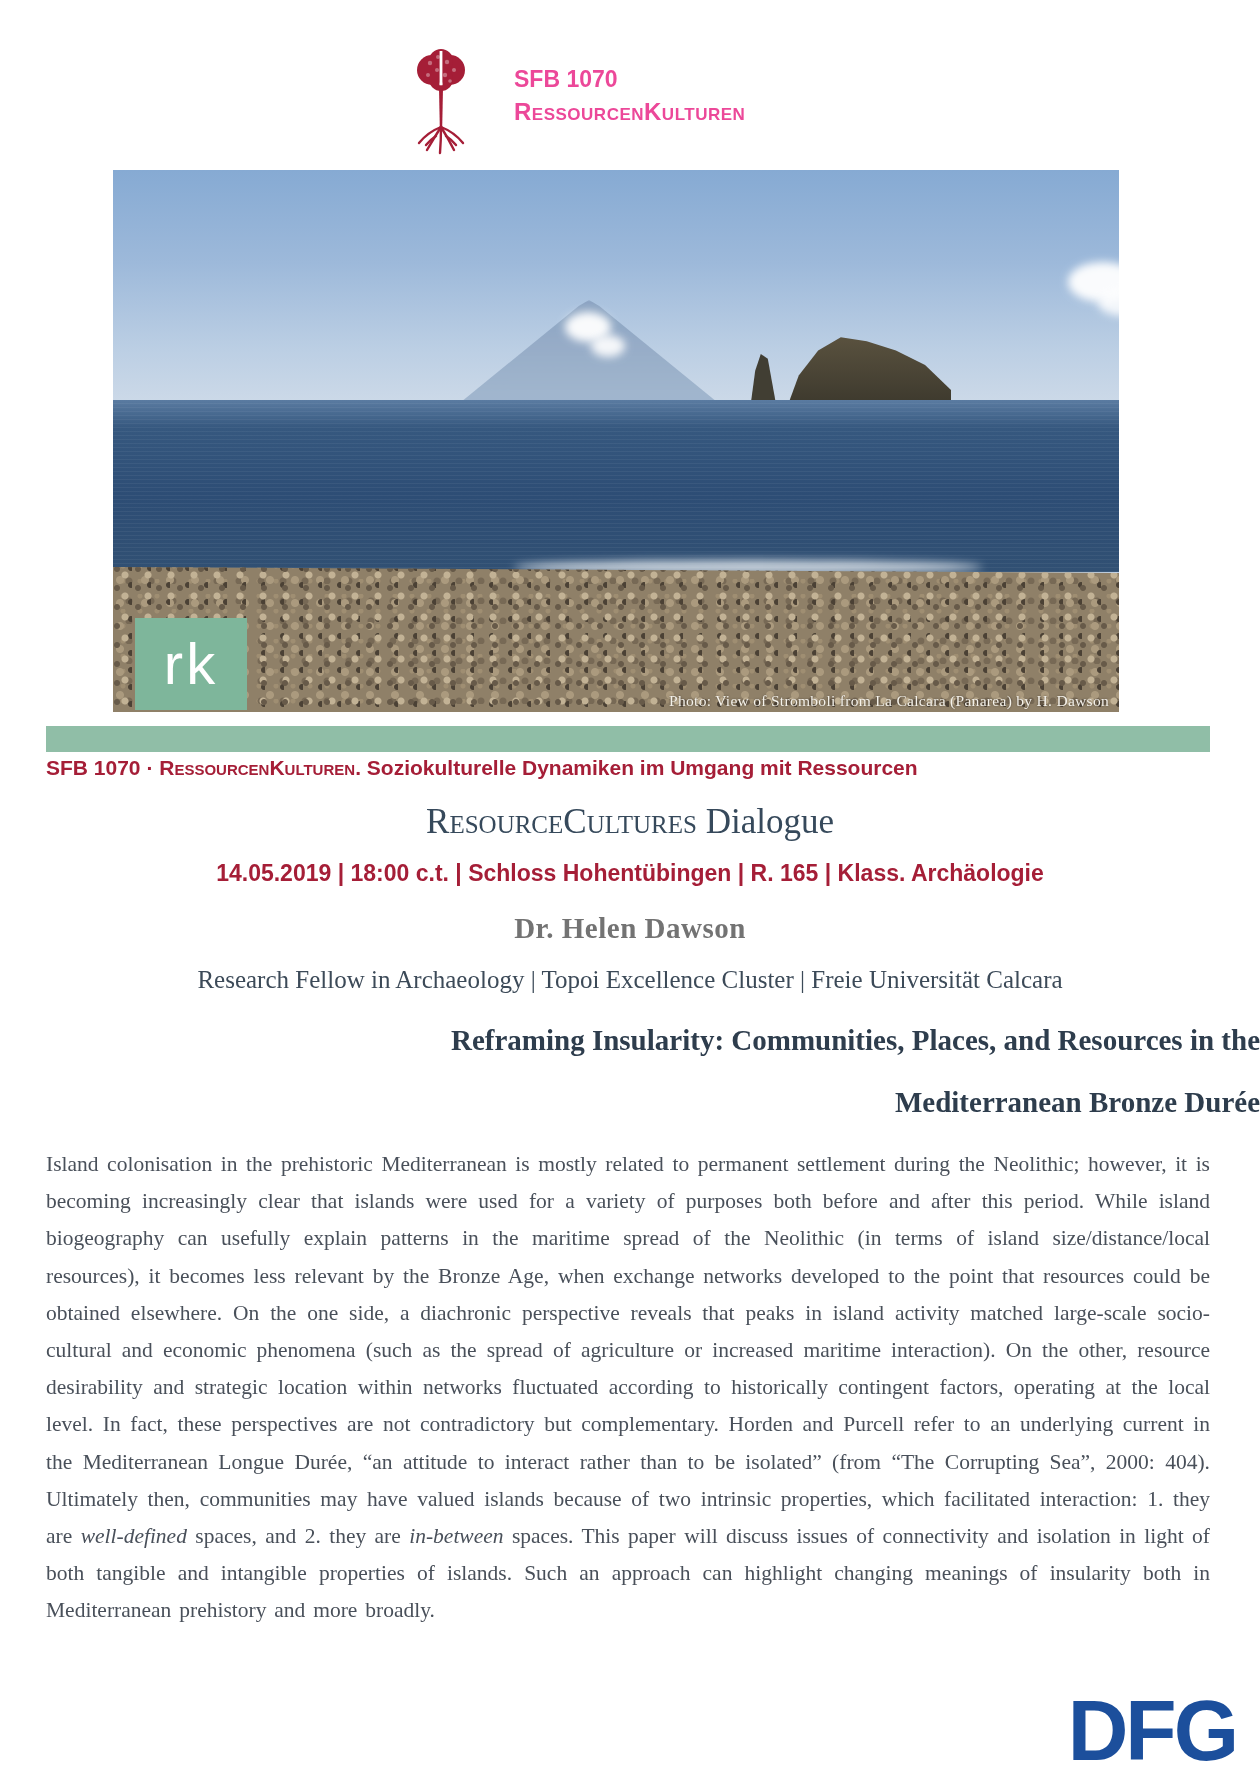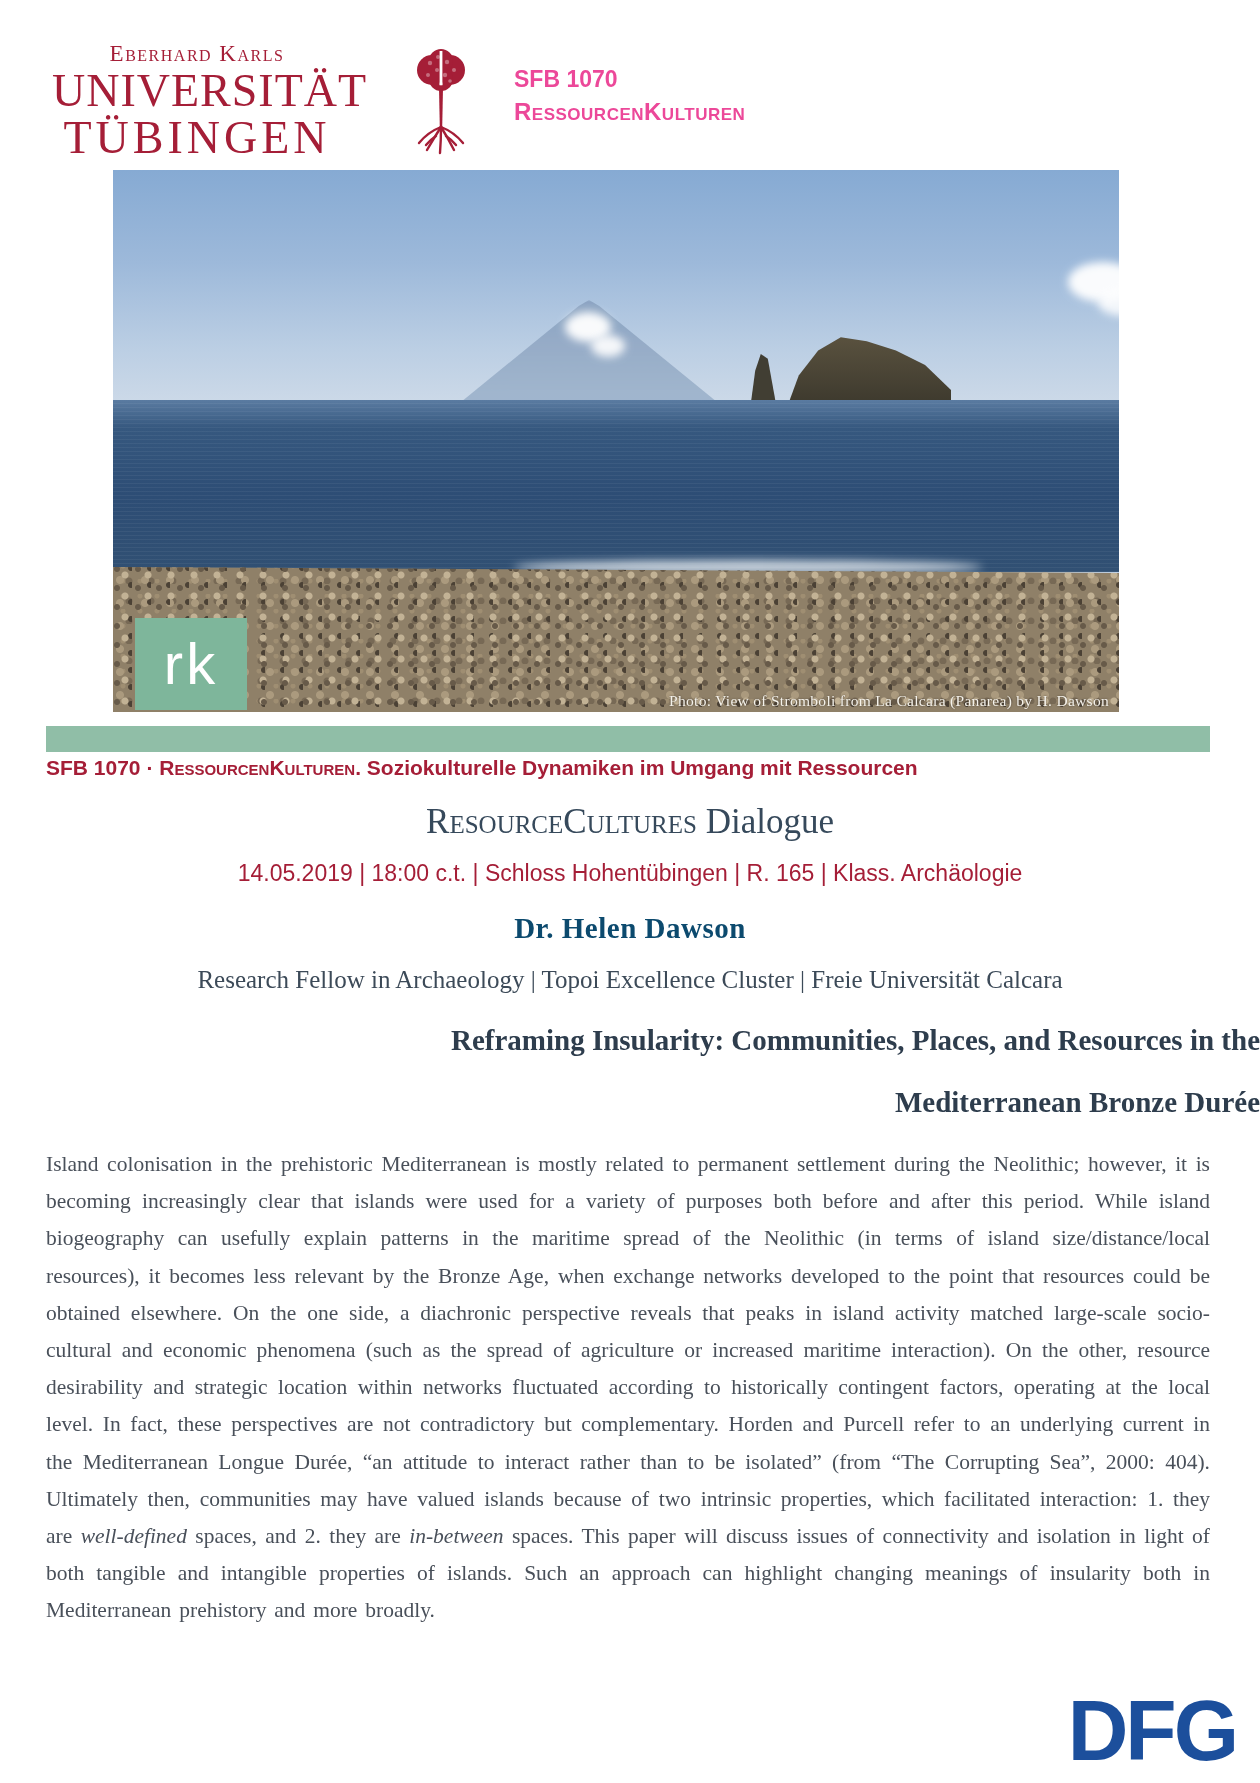--- a/index.html
+++ b/index.html
@@ -68,23 +68,23 @@
   .banner{position:absolute;left:46px;top:726px;width:1164px;height:26px;background:#90bea7;}
   .subtitle{position:absolute;left:46px;top:756px;width:1164px;color:#a51e37;
             font-family:"Liberation Sans",sans-serif;font-weight:bold;font-size:21px;}
   .subtitle .sc{font-variant:small-caps;}
 
   .series-title{position:absolute;left:0;top:802px;width:1260px;text-align:center;
                 color:#36495b;font-size:35px;font-family:"Liberation Serif",serif;}
   .series-title .sc{font-variant:small-caps;}
 
   .event-line{position:absolute;left:0;top:860px;width:1260px;text-align:center;color:#a51e37;
-              font-family:"Liberation Sans",sans-serif;font-weight:normal;font-size:23px;}
+              font-family:"Liberation Sans",sans-serif;font-weight:bold;font-size:23px;}
 
-  .speaker{position:absolute;left:0;top:912px;width:1260px;text-align:center;color:#0c4a6e;
+  .speaker{position:absolute;left:0;top:912px;width:1260px;text-align:center;color:#737373;
            font-size:29px;font-weight:bold;letter-spacing:.5px;}
   .affiliation{position:absolute;left:0;top:966px;width:1260px;text-align:center;color:#3c4a58;
                font-size:25px;}
 
   .talk-title{position:absolute;left:0;width:1260px;text-align:right;color:#2e3d4d;
               font-size:29px;font-weight:bold;}
   .talk-title.l1{top:1024px;}
   .talk-title.l2{top:1086px;}
 
   
@@ -96,25 +96,20 @@
   
   .dfg{position:absolute;right:24px;top:1688px;color:#1c4f9c;
        font-family:"Liberation Sans",sans-serif;font-weight:900;font-size:84px;
        letter-spacing:-3px;line-height:1;transform:scaleY(1.02);}
 </style>
 </head>
 <body>
 
 <div id="page">
 
-  <div class="uni-wordmark">
-    <div class="uni-line1">Eberhard Karls</div>
-    <div class="uni-line2">UNIVERSITÄT</div>
-    <div class="uni-line3">TÜBINGEN</div>
-  </div>
 
   <svg class="tree" viewBox="0 0 50 112">
     <g fill="#a51e37">
       <circle cx="16" cy="22" r="15"></circle>
       <circle cx="34" cy="22" r="15"></circle>
       <circle cx="25" cy="13" r="12"></circle>
       <circle cx="25" cy="31" r="12"></circle>
     </g>
     <g fill="#ffffff" opacity="0.35">
       <circle cx="14" cy="15" r="2.2"></circle>

